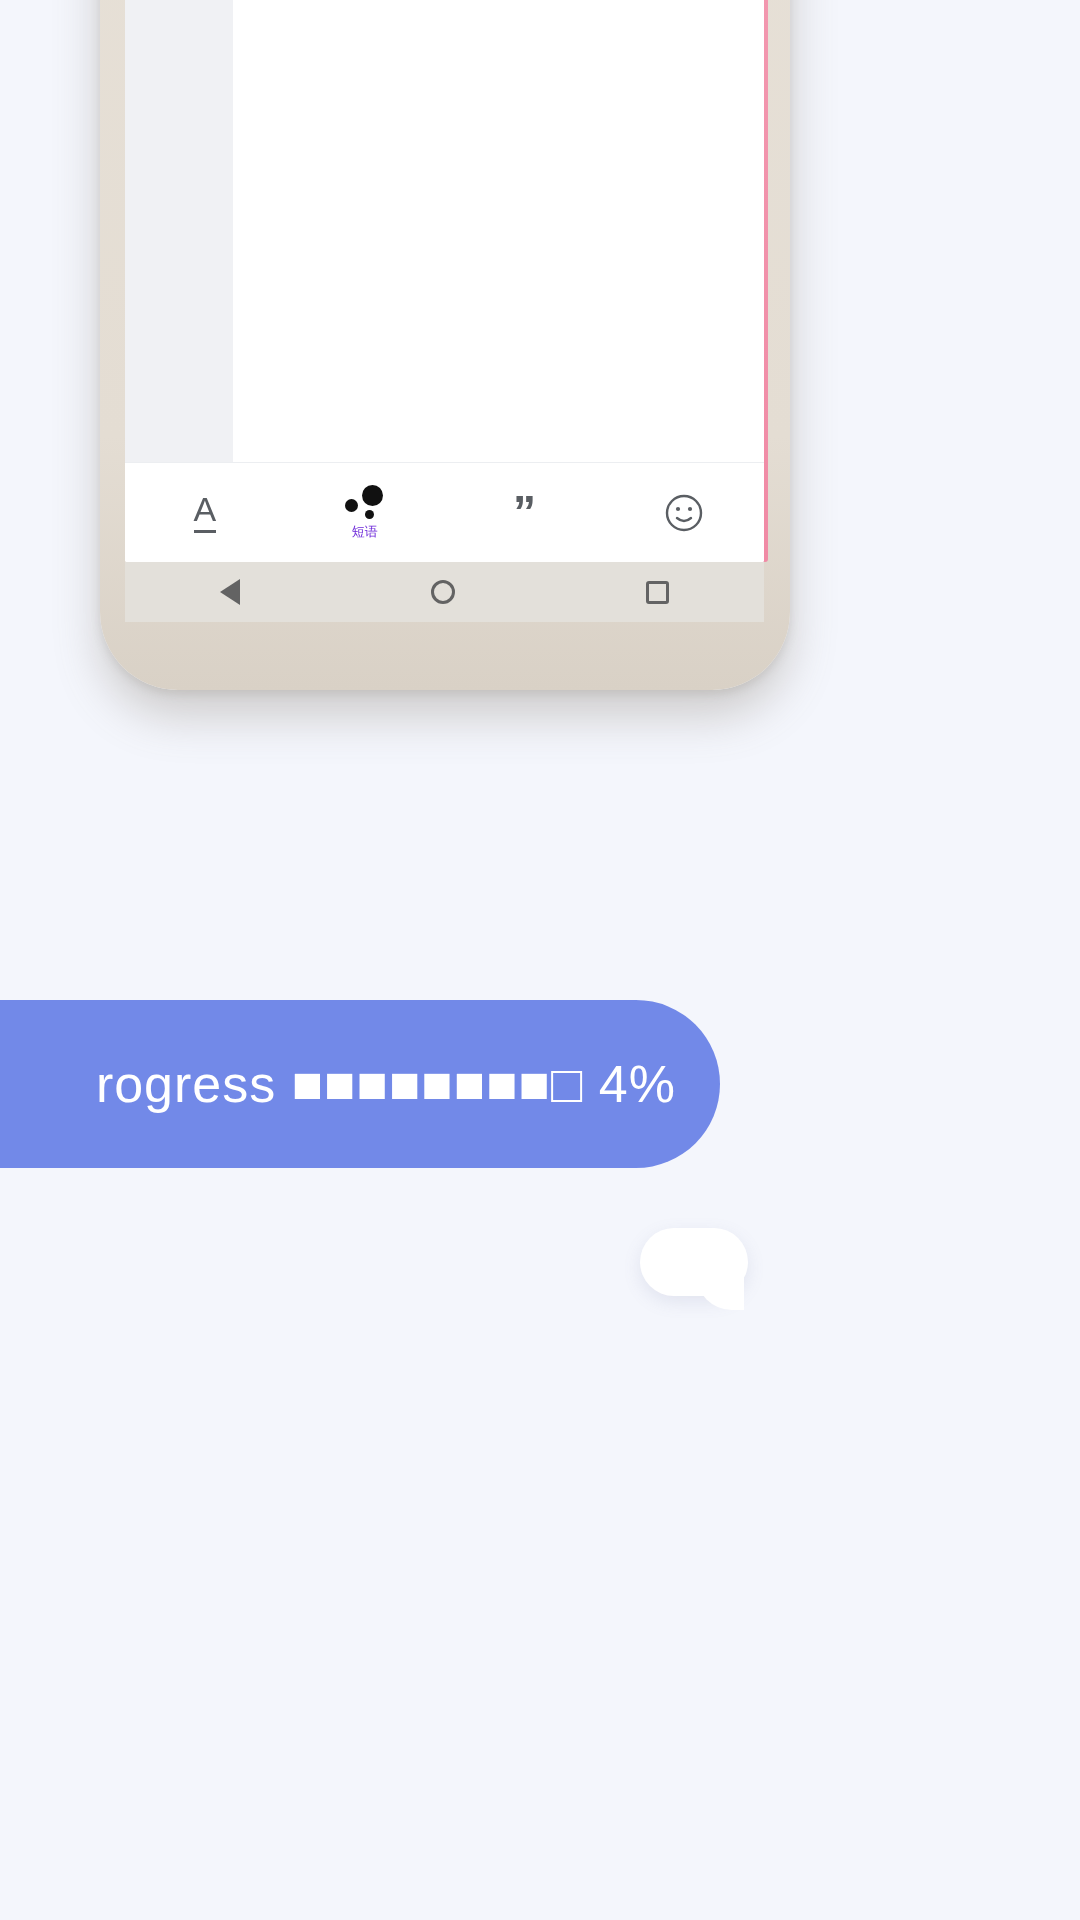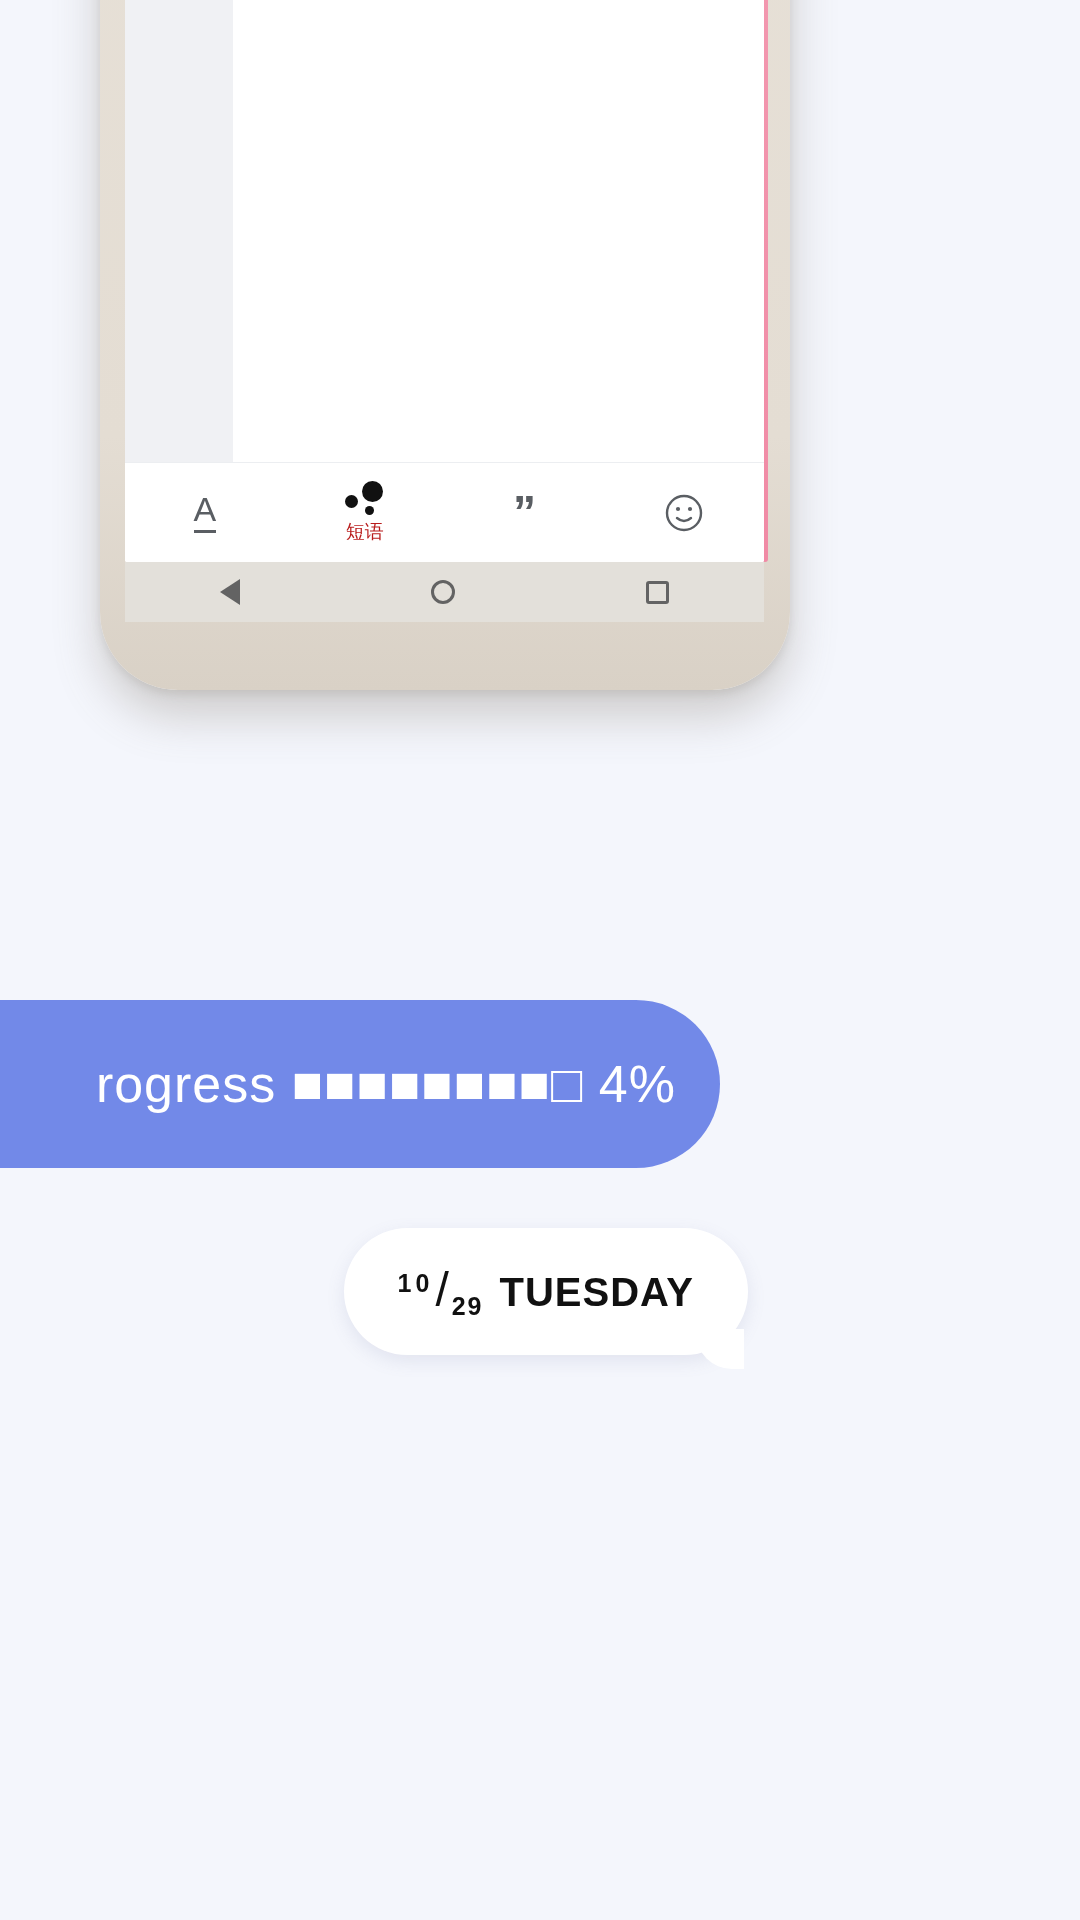--- a/index.html
+++ b/index.html
@@ -52,21 +52,21 @@
   .tb-cell { flex:1; display:flex; flex-direction:column; align-items:center; justify-content:center; gap:4px; }
   .tb-A {
     font-size:34px; color:#5a5e63; line-height:1;
     border-bottom:3px solid #5a5e63; padding-bottom:4px;
   }
   .dots-icon { position:relative; width:40px; height:34px; }
   .dots-icon i { position:absolute; background:#111; border-radius:50%; display:block; }
   .dots-icon i:nth-child(1){ width:21px; height:21px; right:2px; top:0; }
   .dots-icon i:nth-child(2){ width:13px; height:13px; left:0; top:14px; }
   .dots-icon i:nth-child(3){ width:9px;  height:9px;  left:20px; top:25px; }
-  .tb-label { font-size:19px; color:#b91c1c; }
+  .tb-label { font-size:13px; color:#6d28d9; }
   .quote-icon { font-size:46px; color:#5a5e63; line-height:.55; font-family:"Liberation Sans",sans-serif; font-weight:bold; }
   .smile-icon { width:40px; height:40px; }
 
   .phone-navbar {
     position:absolute; left:25px; right:26px; bottom:68px; height:60px;
     background:#e3e0da;
     display:flex; align-items:center; justify-content:space-around;
   }
   .nav-back { width:0;height:0; border-top:13px solid transparent; border-bottom:13px solid transparent; border-right:20px solid #636363; }
   .nav-home { width:24px;height:24px; border:3px solid #636363; border-radius:50%; }
@@ -192,18 +192,17 @@
   </div>
 
   <div class="chat">
 
     <div class="bubble progress-bubble">
       <span class="progress-text">rogress ■■■■■■■■□ 4%</span>
     </div>
 
     <div class="bubble bub-white date-bubble">
       <span class="tail"></span>
-      <span class="date-text"><sup>10</sup><span class="slash">/</span><sub>29</sub><span class="dow">TUESDAY</span></span>
     </div>
 
   </div>
 
 </div>
 
 </body></html>

